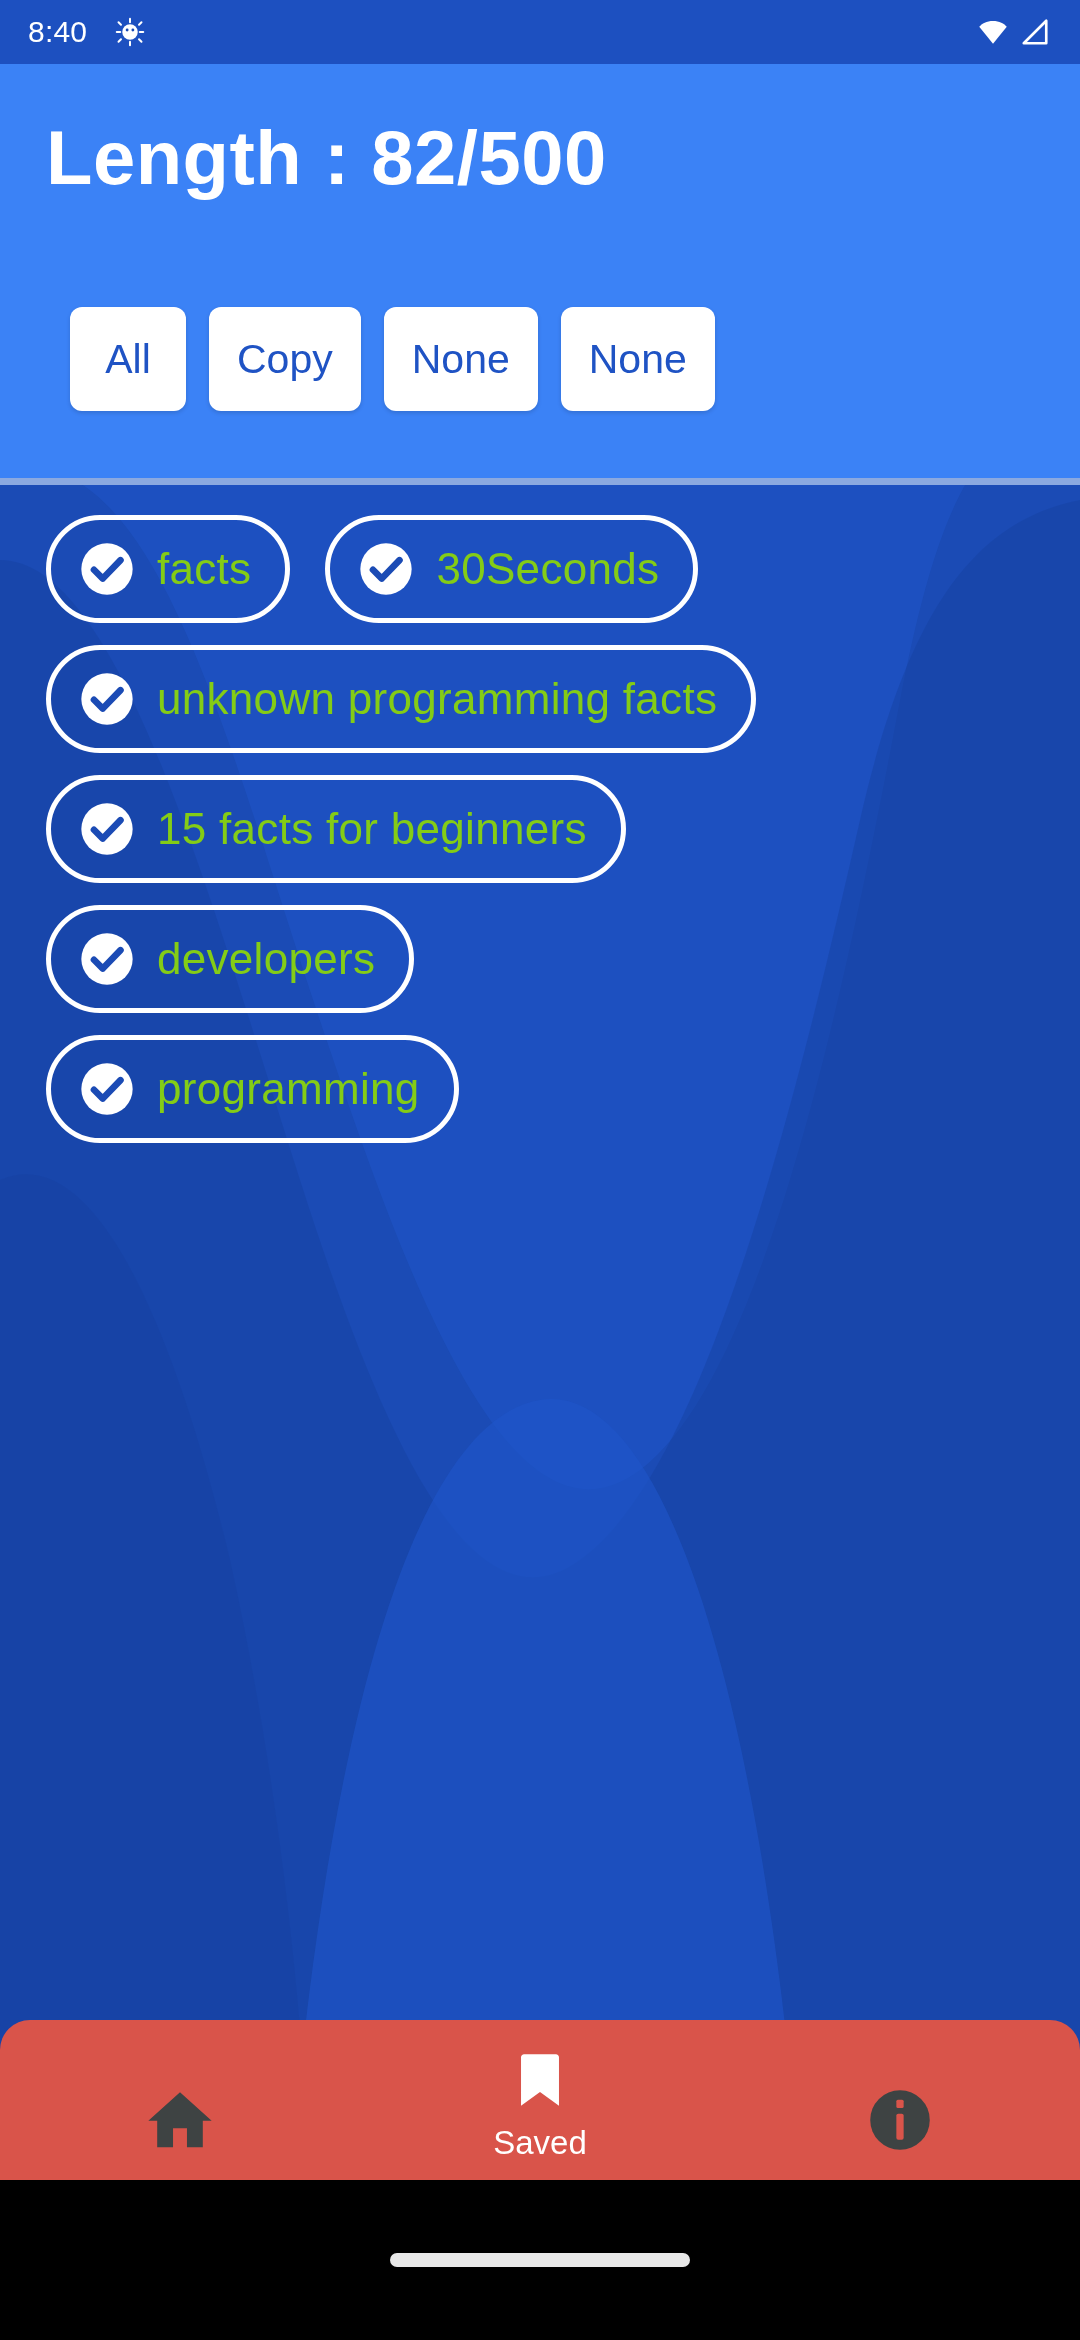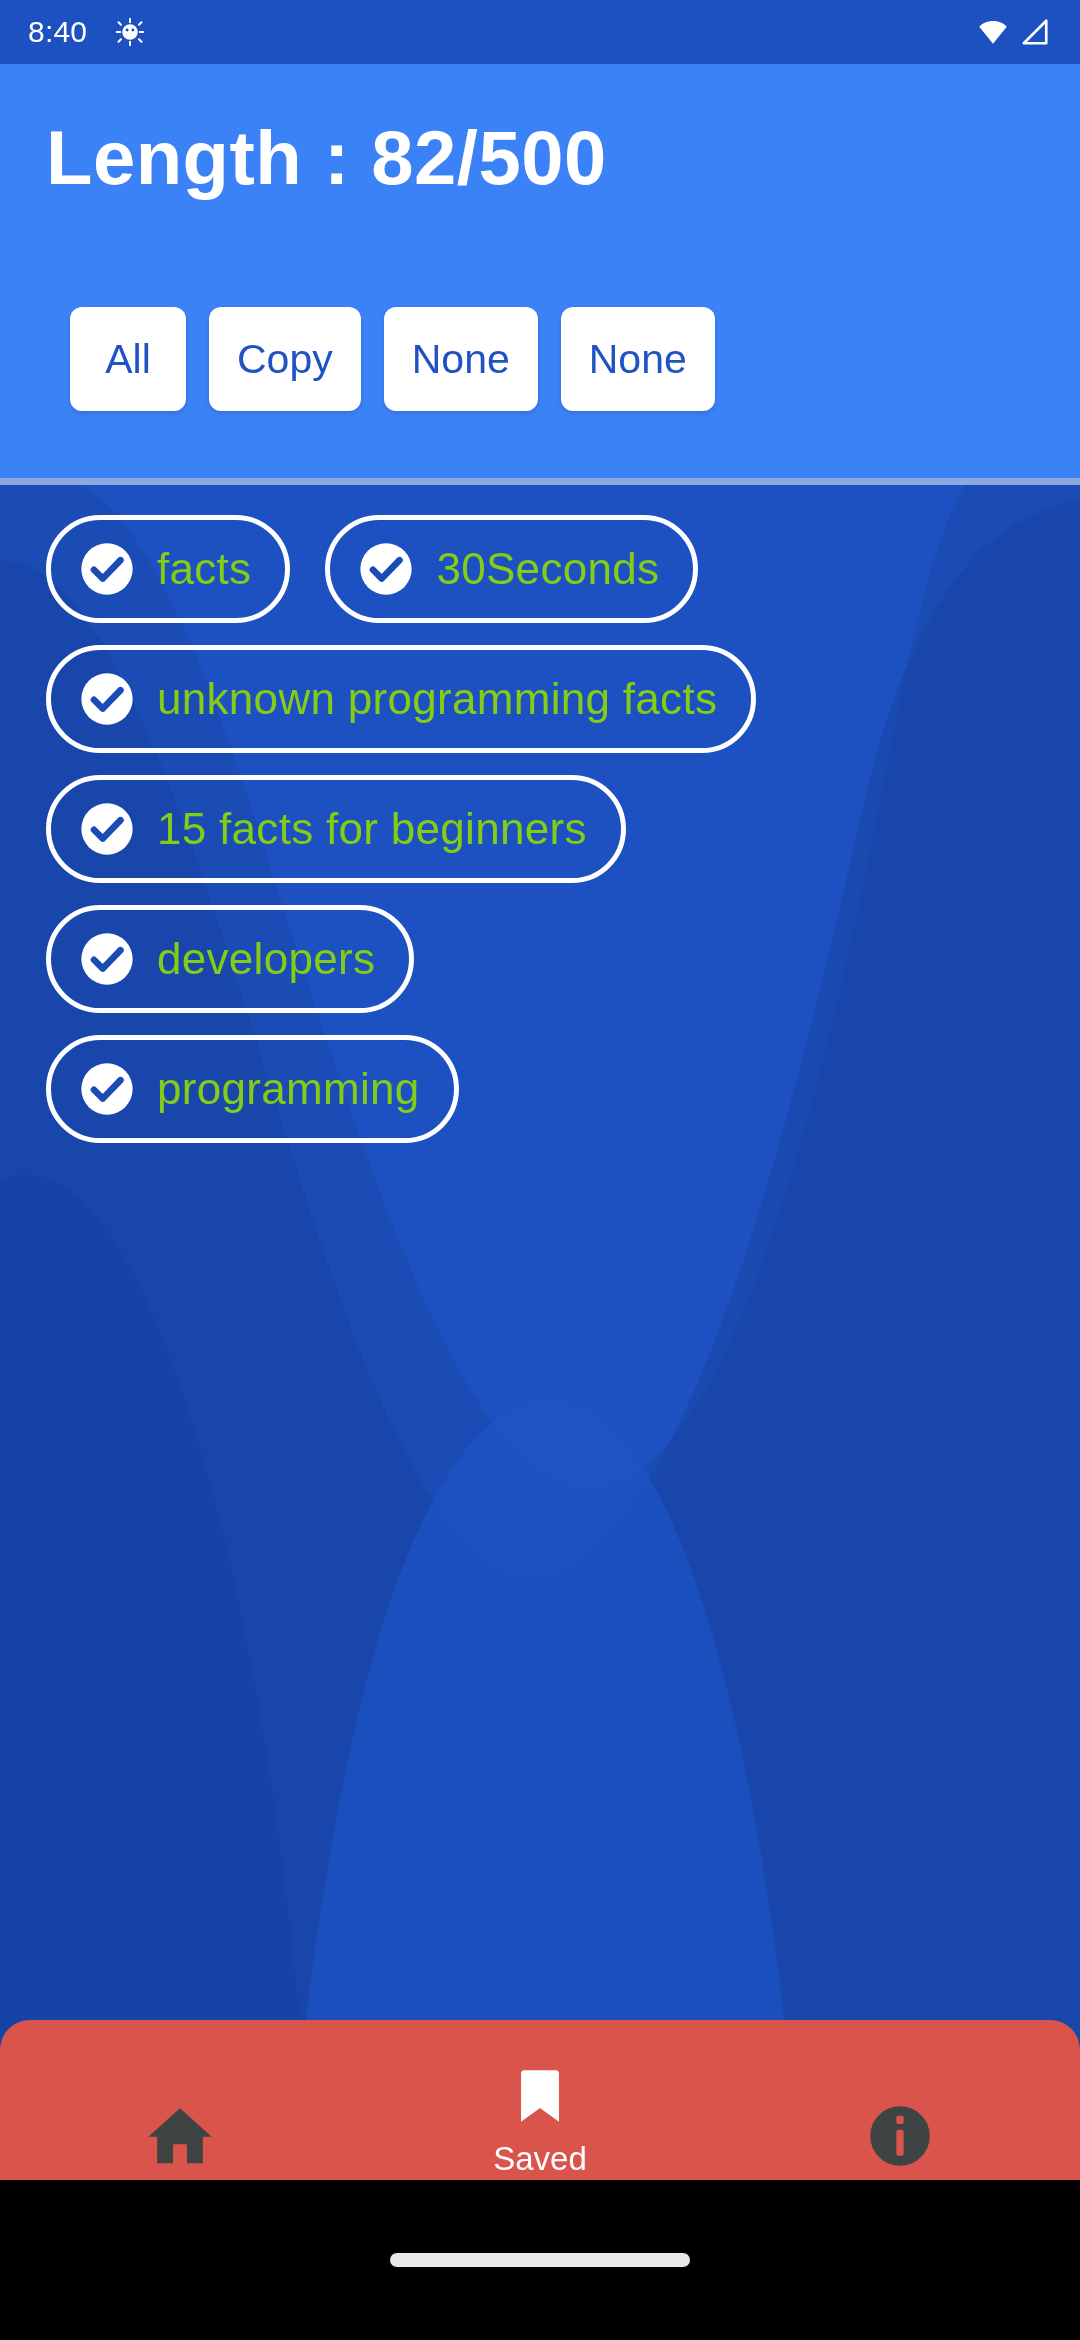--- a/index.html
+++ b/index.html
@@ -122,21 +122,20 @@
     z-index:6;
     display:flex; align-items:flex-start;
   }
   .nav-item {
     flex:1 1 0;
     height:200px;
     display:flex; flex-direction:column;
     align-items:center; justify-content:center;
     cursor:pointer;
     position:relative;
-    margin-top:16px;
   }
   .nav-item.active { justify-content:flex-start; padding-top:22px; }
   .nav-label {
     color:#ffffff;
     font-size:33px;
     font-weight:400;
     margin-top:8px;
     line-height:1;
   }
 

